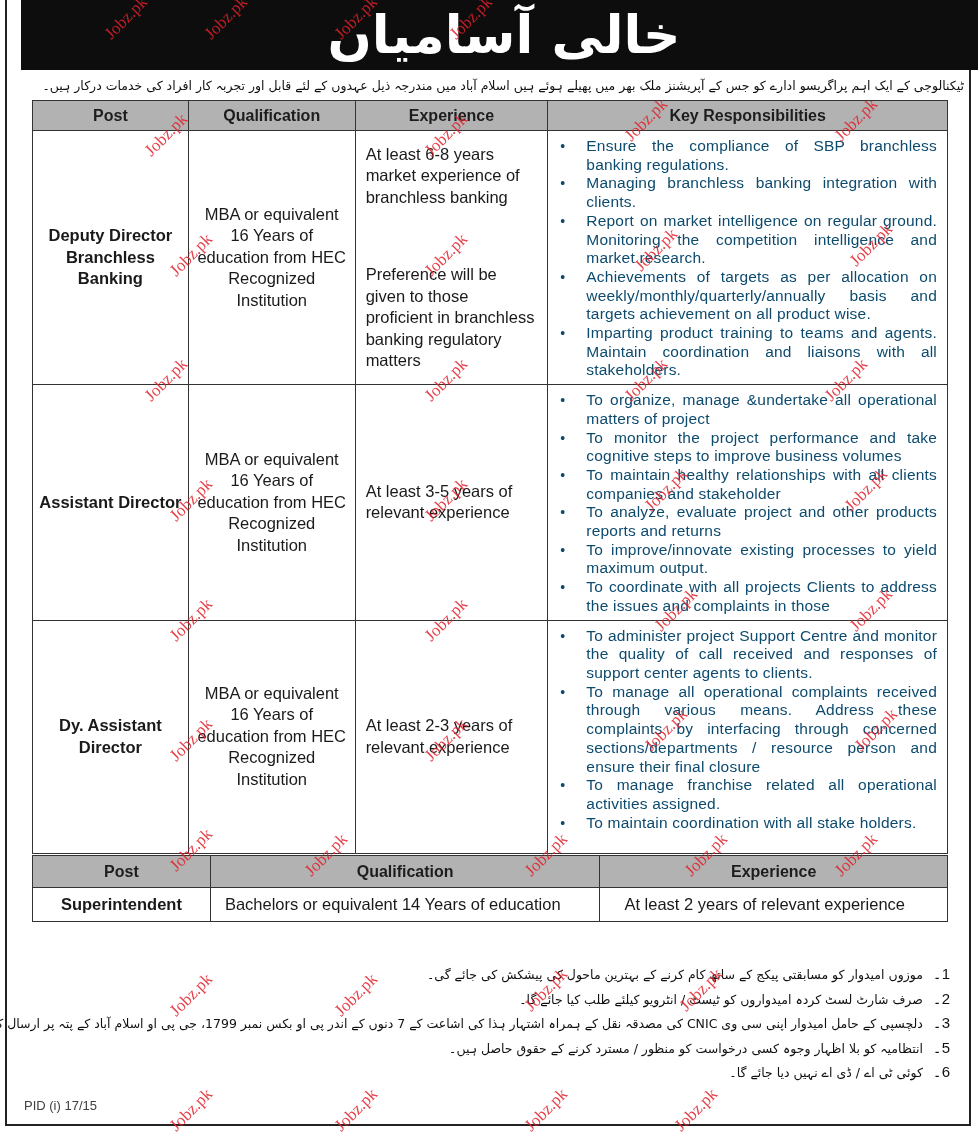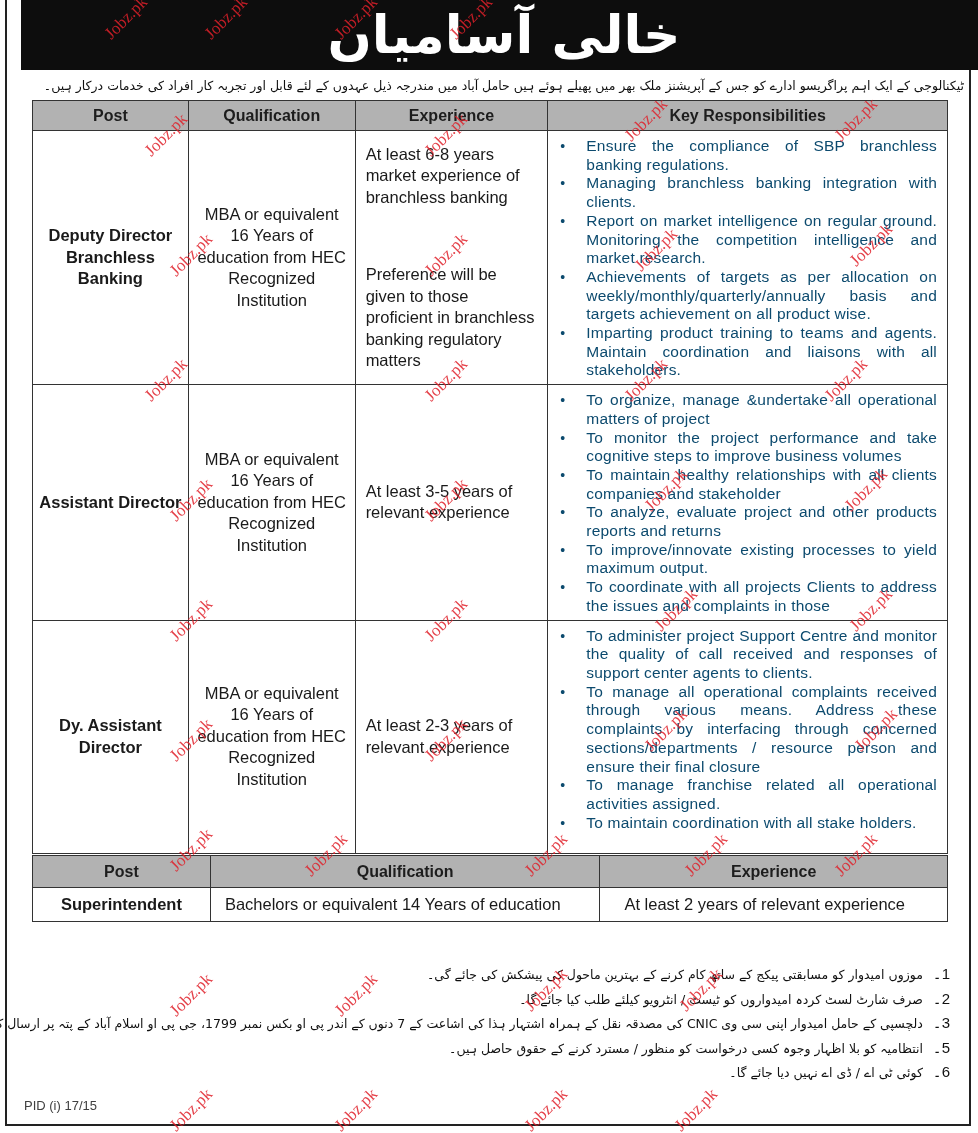--- a/index.html
+++ b/index.html
@@ -85,21 +85,21 @@
 </style>
 </head>
 <body>
 
 <div class="frame"></div>
 
 <div class="banner">
   <div class="banner-title">خالی آسامیاں</div>
 </div>
 
-<div class="intro">ٹیکنالوجی کے ایک اہم پراگریسو ادارے کو جس کے آپریشنز ملک بھر میں پھیلے ہوئے ہیں حامل آباد میں مندرجہ ذیل عہدوں کے لئے قابل اور تجربہ کار افراد کی خدمات درکار ہیں۔</div>
+<div class="intro">ٹیکنالوجی کے ایک اہم پراگریسو ادارے کو جس کے آپریشنز ملک بھر میں پھیلے ہوئے ہیں اسلام آباد میں مندرجہ ذیل عہدوں کے لئے قابل اور تجربہ کار افراد کی خدمات درکار ہیں۔</div>
 
 <table class="main-table">
   <thead>
     <tr>
       <th class="c-post">Post</th>
       <th class="c-qual">Qualification</th>
       <th class="c-exp">Experience</th>
       <th class="c-resp">Key Responsibilities</th>
     </tr>
   </thead>

